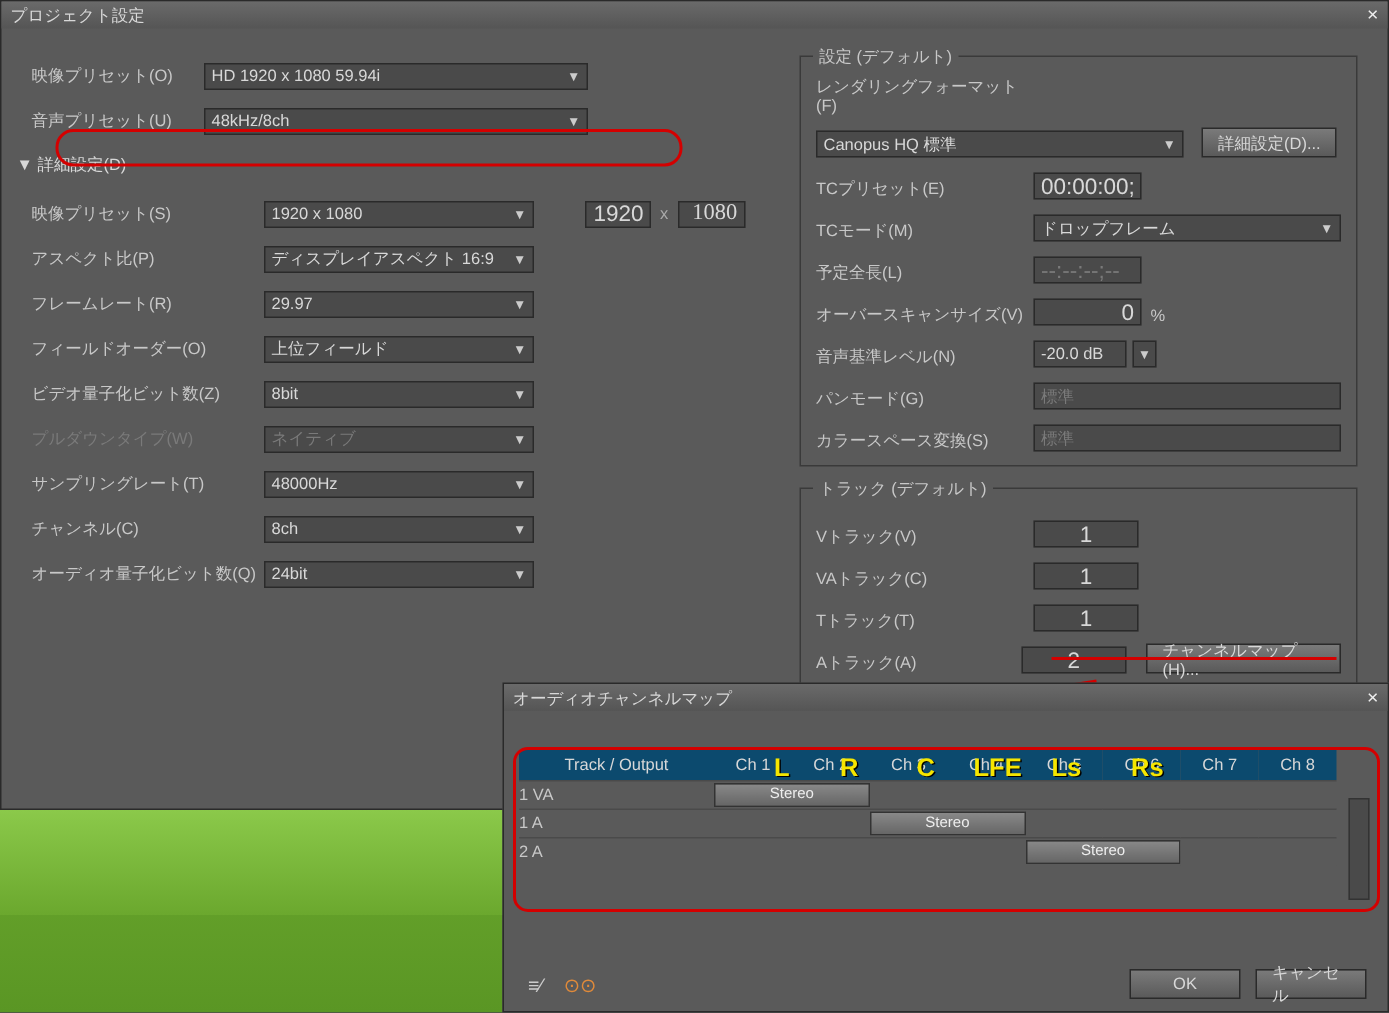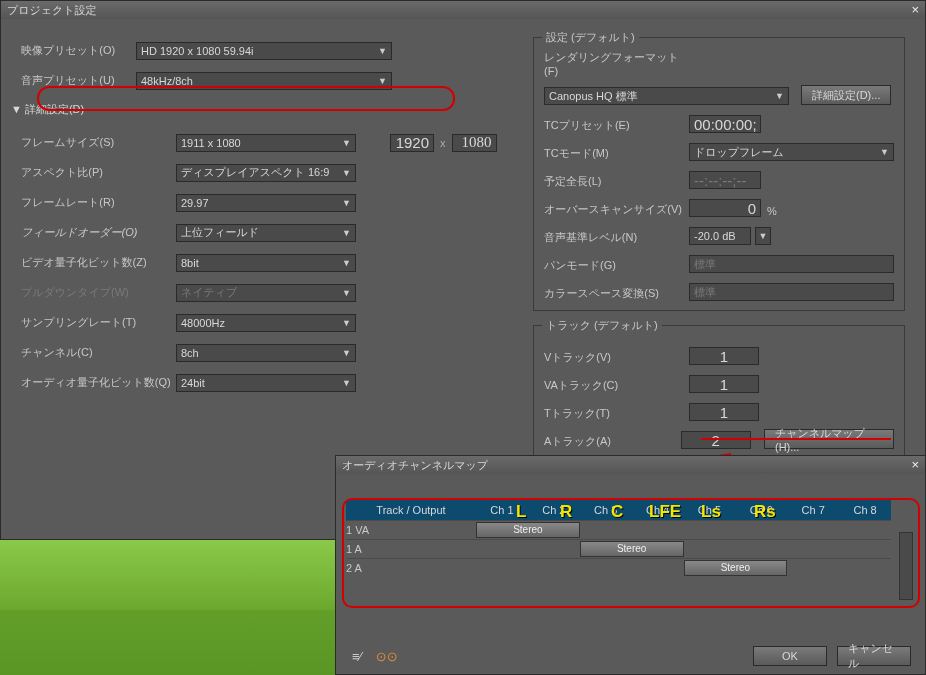--- a/index.html
+++ b/index.html
@@ -79,23 +79,23 @@
         <div class="select wide">
           <span>48kHz/8ch</span>
             <span class="caret">▼</span>
         </div>
       </div>
 
       <div class="section-toggle">▼ <span>詳細設定(D)</span></div>
 
       <div style="padding-left:0;">
         <div class="row">
-          <div class="lbl" style="width:155px;">フレームサイズ(S)</div>
+          <div class="lbl" style="width:155px;">映像プリセット(S)</div>
           <div class="select med">
-              <span>1911 x 1080</span>
+              <span>1920 x 1080</span>
               <span class="caret">▼</span>
             </div>
           <div class="footer-size">
             <div style="width:20px;"></div>
             <input class="inp" style="width: 44px;" value="1920">
             <span class="dim-x">x</span>
             <input class="inp" style="width: 45px; font-family: Liberation Serif, serif;" value="1080">
           </div>
         </div>
         <div class="row">
@@ -106,21 +106,21 @@
             </div>
           </div>
         <div class="row">
             <div class="lbl" style="width:155px;">フレームレート(R)</div>
             <div class="select med">
               <span>29.97</span>
               <span class="caret">▼</span>
             </div>
           </div>
         <div class="row">
-            <div class="lbl" style="width:155px;font-style:italic;">フィールドオーダー(O)</div>
+            <div class="lbl" style="width:155px;">フィールドオーダー(O)</div>
             <div class="select med">
               <span>上位フィールド</span>
               <span class="caret">▼</span>
             </div>
           </div>
         <div class="row">
             <div class="lbl" style="width:155px;">ビデオ量子化ビット数(Z)</div>
             <div class="select med">
               <span>8bit</span>
               <span class="caret">▼</span>

